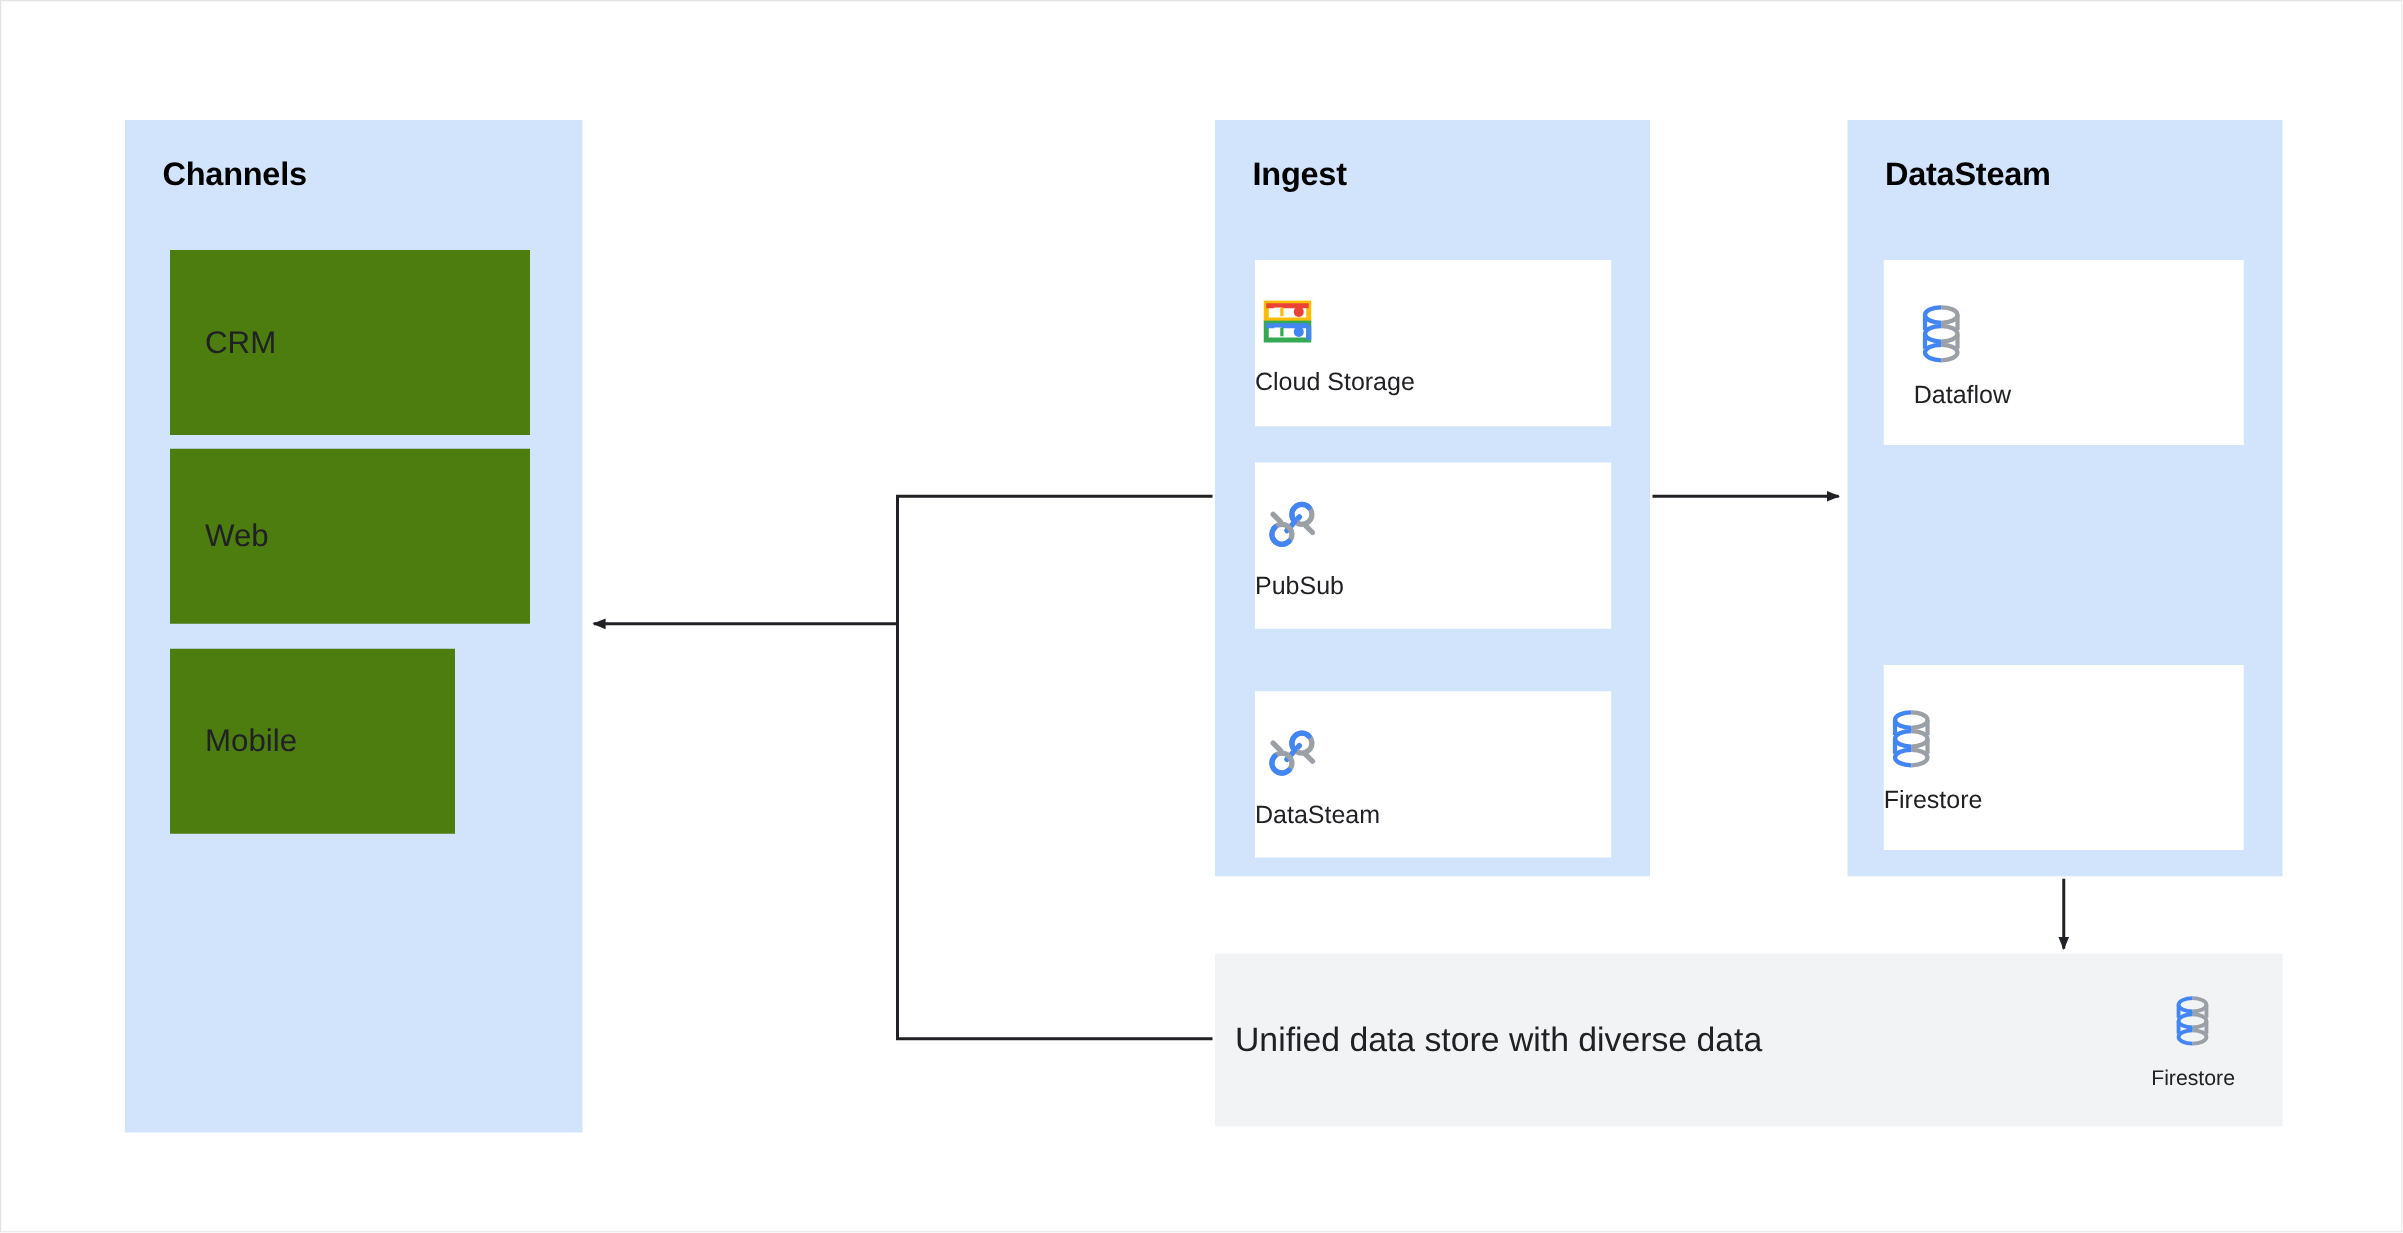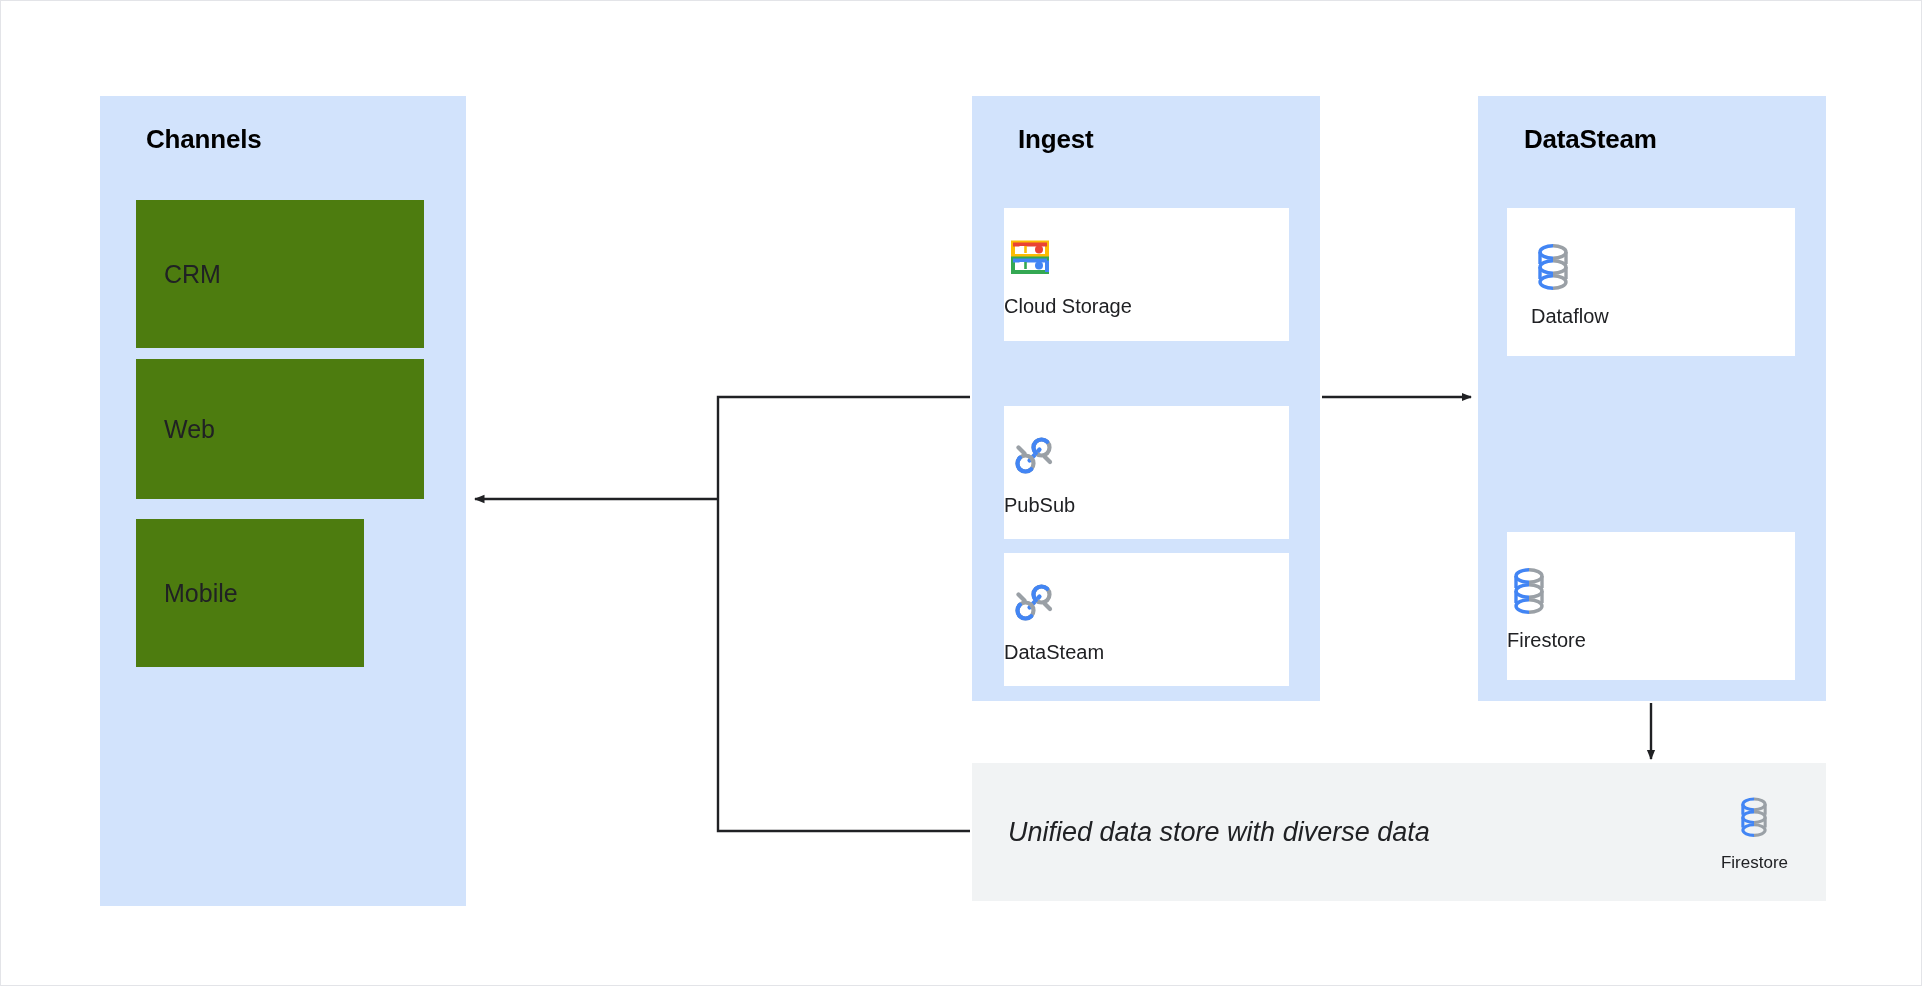--- a/index.html
+++ b/index.html
@@ -31,21 +31,20 @@
   }
   .group-title {
     position: absolute;
     left: 30px;
     top: 28px;
     font-size: 26px;
     font-weight: bold;
     color: #000000;
     letter-spacing: -0.2px;
     white-space: nowrap;
-    margin-left: 16px;
   }
 
   #group-channels { left: 99px;  top: 95px;  width: 366px; height: 810px; }
   #group-ingest   { left: 971px; top: 95px;  width: 348px; height: 605px; }
   #group-pipelines{ left: 1477px;top: 95px;  width: 348px; height: 605px; }
 
   
   .card-plain {
     position: absolute;
     background: #4d7c0f;
@@ -88,23 +87,22 @@
     width: 854px;
     height: 138px;
     background: #f1f3f4;
     box-sizing: border-box;
     display: flex;
     align-items: center;
   }
   #unified-label {
     font-size: 27px;
     color: #202124;
-    margin-left: 36px;
-    white-space: nowrap;
-    font-style: italic;
+    margin-left: 16px;
+    white-space: nowrap;
   }
   #unified-store-node {
     position: absolute;
     right: 38px;
     top: 50%;
     transform: translateY(-50%);
     display: flex;
     flex-direction: column;
     align-items: center;
   }
@@ -185,21 +183,21 @@
         <path d="M9,29.5 L43,29.5" stroke="#4285f4" stroke-width="4" fill="none"></path>
         <path d="M43,29.5 L43,41" stroke="#4285f4" stroke-width="4" fill="none"></path>
         <rect x="15.5" y="31" width="6" height="7" fill="#ffffff"></rect>
         <path d="M21.5,31 L21.5,38" stroke="#34a853" stroke-width="2.6"></path>
         <circle cx="35" cy="34.5" r="4" fill="#4285f4"></circle>
       </svg>
     </span>
     <span class="card-label">Cloud Storage</span>
   </div>
 
-  <div class="card-icon" id="card-pubsub" style="left:1003px; top:369px; width:285px; height:133px;margin-top:36px;">
+  <div class="card-icon" id="card-pubsub" style="left:1003px; top:369px; width:285px; height:133px;">
     <span class="icon-wrap">
       <svg width="54" height="54" viewBox="0 0 54 54">
 
         <line x1="14.5" y1="19.5" x2="20.5" y2="25.5" stroke="#9aa0a6" stroke-width="4.2" stroke-linecap="round"></line>
         <line x1="40.5" y1="28.5" x2="46" y2="34" stroke="#9aa0a6" stroke-width="4.2" stroke-linecap="round"></line>
 
         <line x1="25.5" y1="32.5" x2="35.5" y2="21.5" stroke="#4285f4" stroke-width="4.2" stroke-linecap="round"></line>
 
         <circle cx="37.5" cy="19.5" r="8" fill="none" stroke="#9aa0a6" stroke-width="4.2"></circle>
         <path d="M31.84,25.16 A8,8 0 0 1 43.16,13.84" fill="none" stroke="#4285f4" stroke-width="4.2" stroke-linecap="round"></path>

